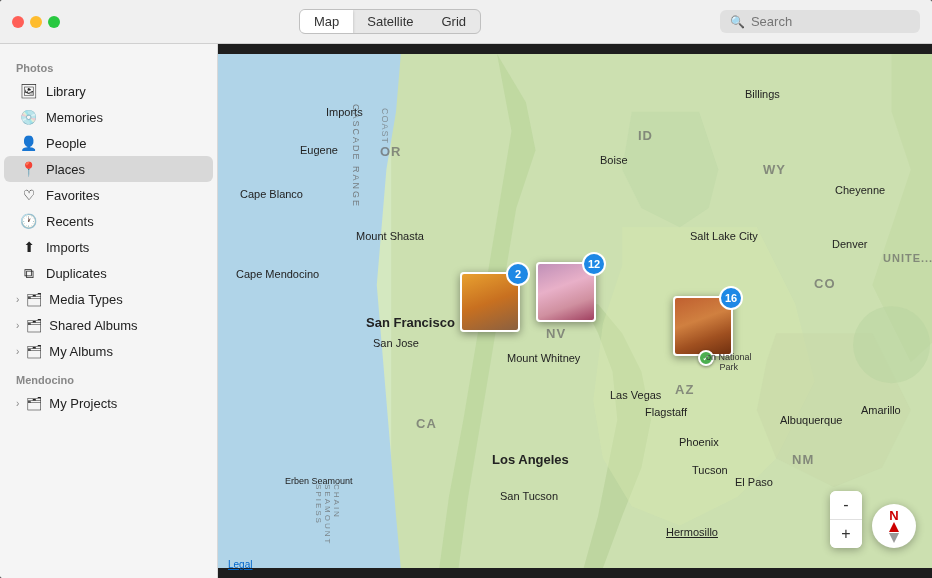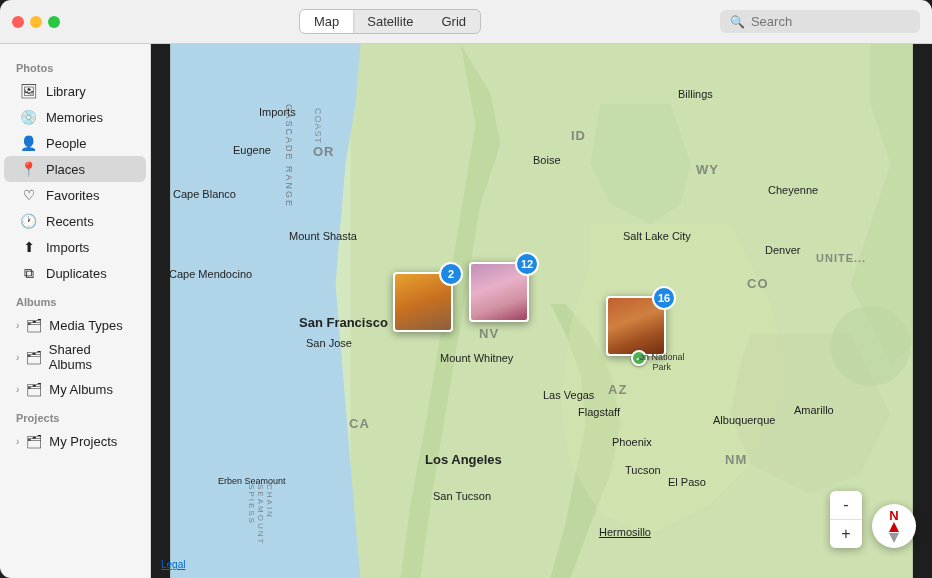--- a/index.html
+++ b/index.html
@@ -1,19 +1,19 @@
 <!DOCTYPE html>
 <html><head>
   <meta charset="utf-8">
   <style>
     * { margin: 0; padding: 0; box-sizing: border-box; }
     body { width: 932px; height: 578px; font-family: -apple-system, BlinkMacSystemFont, 'Helvetica Neue', sans-serif; overflow: hidden; background: #1e1e1e; display: flex; }
 
     
-    .window { width: 932px; height: 578px; display: flex; flex-direction: column; border-radius: 11px; overflow: hidden; }
+    .window { width: 932px; height: 578px; display: flex; flex-direction: column; border-radius: 2px; overflow: hidden; }
     .titlebar { height: 44px; background: #f0f0f0; display: flex; align-items: center; padding: 0 12px; gap: 8px; border-bottom: 1px solid #d0d0d0; flex-shrink: 0; }
     .traffic-lights { display: flex; gap: 6px; }
     .traffic-light { width: 12px; height: 12px; border-radius: 50%; }
     .tl-close { background: #ff5f57; }
     .tl-min { background: #febc2e; }
     .tl-max { background: #28c840; }
 
     
     .titlebar-center { flex: 1; display: flex; justify-content: center; align-items: center; gap: 0; }
     .view-toggle { display: flex; border: 1px solid #c0c0c0; border-radius: 6px; overflow: hidden; background: #e8e8e8; }
@@ -21,21 +21,21 @@
     .view-btn.active { background: white; box-shadow: 0 1px 3px rgba(0,0,0,0.2); }
 
     
     .search-bar { display: flex; align-items: center; background: #e0e0e0; border-radius: 6px; padding: 4px 10px; gap: 6px; min-width: 200px; }
     .search-bar input { background: transparent; border: none; outline: none; font-size: 13px; color: #666; width: 140px; }
 
     
     .main { display: flex; flex: 1; overflow: hidden; }
 
     
-    .sidebar { width: 151px; background: #f5f5f5; border-right: 1px solid #d8d8d8; overflow-y: auto; padding: 8px 0; flex-shrink: 0; }
+    .sidebar { width: 218px; background: #f5f5f5; border-right: 1px solid #d8d8d8; overflow-y: auto; padding: 8px 0; flex-shrink: 0; }
     .sidebar-section-label { font-size: 11px; font-weight: 600; color: #888; padding: 10px 16px 4px; text-transform: none; letter-spacing: 0; }
     .sidebar-item { display: flex; align-items: center; gap: 8px; padding: 4px 16px; font-size: 13px; color: #222; cursor: pointer; border-radius: 6px; margin: 0 4px; }
     .sidebar-item.active { background: #d8d8d8; }
     .sidebar-item .icon { width: 18px; height: 18px; display: flex; align-items: center; justify-content: center; font-size: 14px; flex-shrink: 0; }
     .sidebar-item .label { font-size: 13px; }
     .sidebar-group { display: flex; align-items: center; gap: 6px; padding: 4px 16px; font-size: 13px; color: #222; cursor: pointer; }
     .sidebar-group .chevron { font-size: 10px; color: #888; }
     .sidebar-group .icon { width: 18px; height: 18px; display: flex; align-items: center; justify-content: center; font-size: 13px; }
 
     
@@ -123,39 +123,38 @@
       </div>
       <div class="sidebar-item">
         <span class="icon">⬆</span>
         <span class="label">Imports</span>
       </div>
       <div class="sidebar-item">
         <span class="icon">⧉</span>
         <span class="label">Duplicates</span>
       </div>
 
-      <div class="sidebar-section-label">Albums</div>
 
       <div class="sidebar-group">
         <span class="chevron">›</span>
         <span class="icon">🗂</span>
         <span>Media Types</span>
       </div>
       <div class="sidebar-group">
         <span class="chevron">›</span>
         <span class="icon">🗂</span>
         <span>Shared Albums</span>
       </div>
       <div class="sidebar-group">
         <span class="chevron">›</span>
         <span class="icon">🗂</span>
         <span>My Albums</span>
       </div>
 
-      <div class="sidebar-section-label">Projects</div>
+      <div class="sidebar-section-label">Mendocino</div>
 
       <div class="sidebar-group">
         <span class="chevron">›</span>
         <span class="icon">🗂</span>
         <span>My Projects</span>
       </div>
     </div>
 
     <div class="map-area">
       
@@ -193,21 +192,21 @@
         <span class="city-label" style="left:382px;top:110px;">Boise</span>
         <span class="city-label" style="left:472px;top:186px;">Salt Lake City</span>
         <span class="city-label bold" style="left:148px;top:271px;">San Francisco</span>
         <span class="city-label" style="left:155px;top:293px;">San Jose</span>
         <span class="city-label" style="left:259px;top:243px;">Reno</span>
         <span class="city-label" style="left:392px;top:345px;">Las Vegas</span>
         <span class="city-label bold" style="left:274px;top:408px;">Los Angeles</span>
         <span class="city-label" style="left:282px;top:446px;">San Tucson</span>
         <span class="city-label" style="left:461px;top:392px;">Phoenix</span>
         <span class="city-label" style="left:427px;top:362px;">Flagstaff</span>
-        <span class="city-label" style="left:614px;top:200px;">Denver</span>
+        <span class="city-label" style="left:614px;top:194px;">Denver</span>
         <span class="city-label" style="left:562px;top:370px;">Albuquerque</span>
         <span class="city-label" style="left:643px;top:360px;">Amarillo</span>
         <span class="city-label" style="left:617px;top:140px;">Cheyenne</span>
         <span class="city-label" style="left:517px;top:432px;">El Paso</span>
         <span class="city-label" style="left:474px;top:420px;">Tucson</span>
         <span class="city-label" style="left:448px;top:482px;text-decoration:underline;">Hermosillo</span>
         <span class="city-label" style="left:22px;top:144px;">Cape Blanco</span>
         <span class="city-label" style="left:18px;top:224px;">Cape Mendocino</span>
         <span class="city-label" style="left:138px;top:186px;">Mount Shasta</span>
         <span class="city-label" style="left:289px;top:308px;">Mount Whitney</span>

